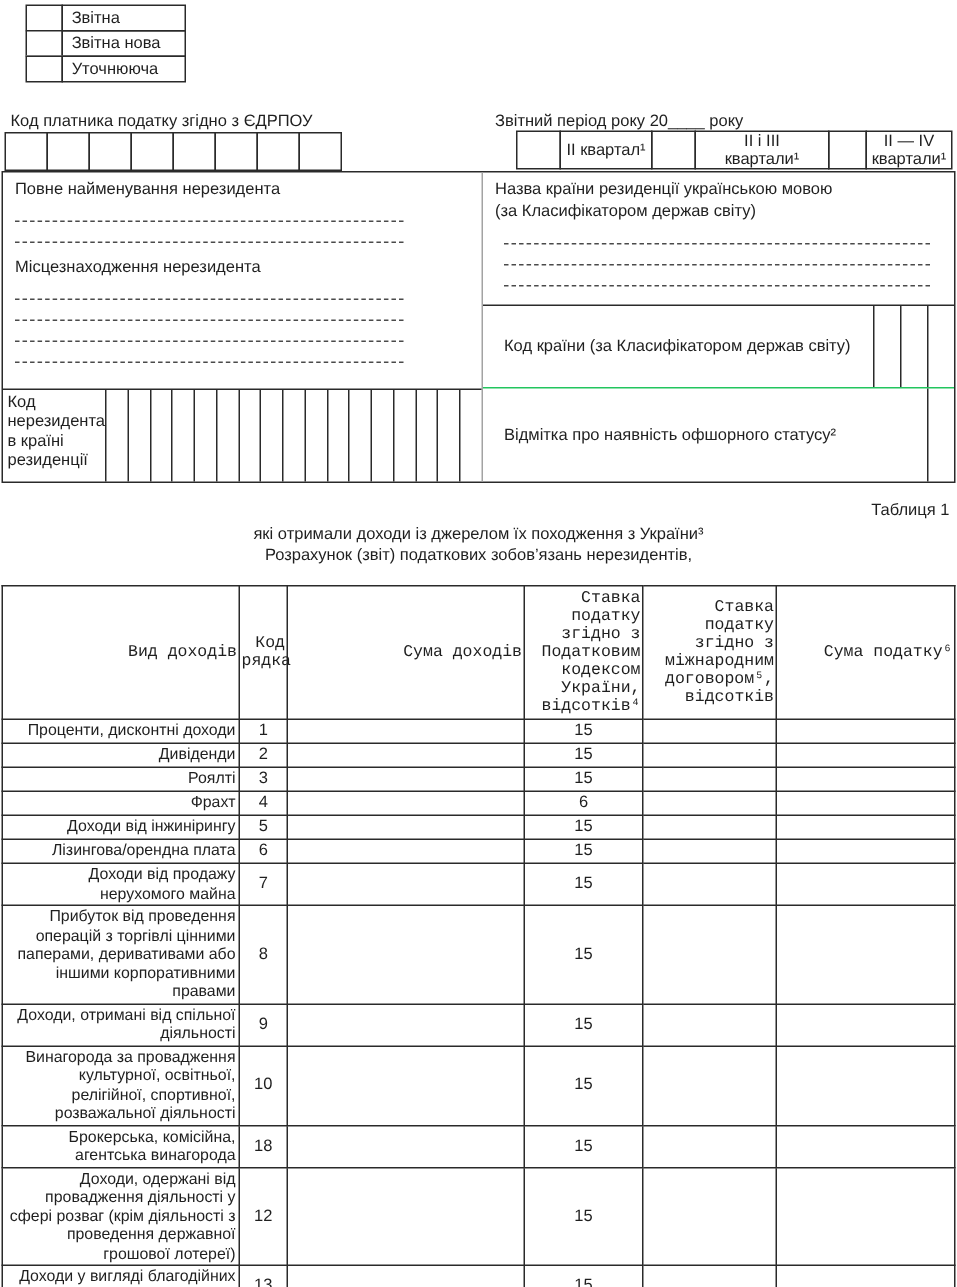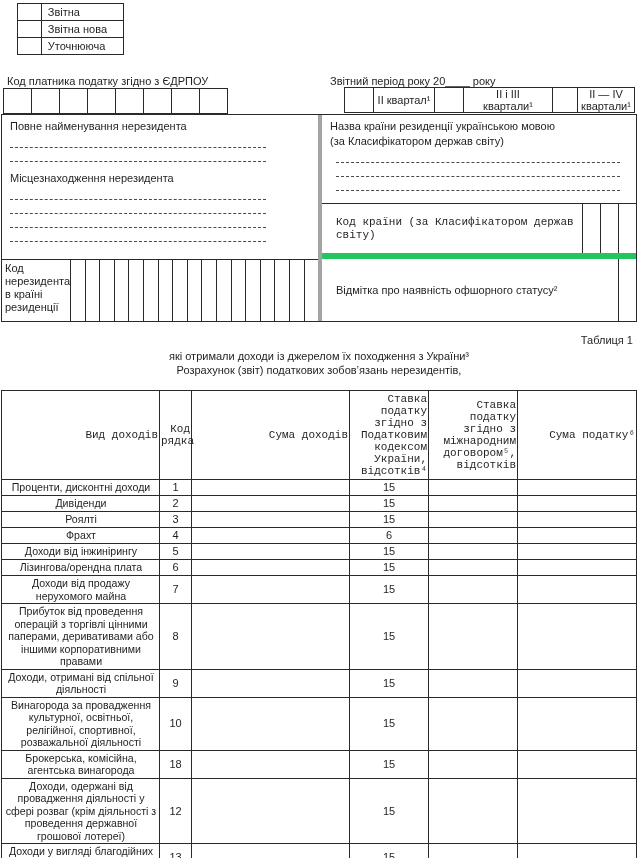--- a/index.html
+++ b/index.html
@@ -50,33 +50,33 @@
   .w28 { width: 28px; } .w30 { width: 30px; } .w26 { width: 26px; }
   .w61 { width: 62px; } .w89 { width: 90px; } .w57 { width: 58px; }
   .pad8 { padding: 0 8px; }
 
   
   .info-table {
     width: 636px; margin-left: 1px;
     border: 1px solid #2a2a2a;
     display: flex;
   }
-  .info-left { width: 320px; flex: none; border-right: 4px solid #a3a3a3; }
+  .info-left { width: 320px; flex: none; border-right: 1px solid #a3a3a3; }
   .info-right { flex: 1; }
   .left-upper { height: 144px; padding-top: 4px; }
   .flabel { padding: 1px 6px 1px 8px; line-height: 13px; }
   .flabel.mt { margin-top: 9px; }
   .dash { height: 14px; border-bottom: 1px dashed #4a4a4a; }
   .dash-l { margin: 0 52px 0 8px; }
   .dash-r { margin: 0 16px 0 14px; }
   .left-lower { height: 62px; border-top: 1px solid #2a2a2a; display: flex; }
   .code-label { width: 68px; flex: none; padding: 2px 1px 0 3px; line-height: 13px; }
   .ncell { flex: 1; border-left: 1px solid #2a2a2a; }
   .rowA { height: 89px; border-bottom: 1px solid #2a2a2a; padding-top: 4px; }
-  .rowB { height: 55px; border-bottom: 6px solid #22c55e; display: flex; font-family: Liberation Mono, monospace; }
+  .rowB { height: 55px; border-bottom: 1px solid #22c55e; display: flex; }
   .rowC { height: 62px; display: flex; }
   .rlabel { flex: 1; display: flex; align-items: center; padding-left: 14px; line-height: 13px; }
   .ccell { width: 18px; flex: none; border-left: 1px solid #2a2a2a; }
 
   
   .t1-caption { text-align: right; margin: 12px 5px 0 0; }
   .t1-title { text-align: center; margin-top: 3px; line-height: 14px; }
 
   
   .t1 {
@@ -85,21 +85,21 @@
   }
   .t1 th, .t1 td {
     border: 1px solid #2a2a2a;
     font-weight: normal;
   }
   .t1 th {
     text-align: right; vertical-align: middle;
     line-height: 12px; padding: 2px 1px; font-family: Liberation Mono, monospace;
   }
   .t1 td { height: 16px; line-height: 12.5px; padding: 1px 2px; vertical-align: middle; }
-  .t1 td.type { text-align: center; padding-left: 3px; font-size: 10.6px; }
+  .t1 td.type { text-align: right; padding-left: 3px; font-size: 10.6px; }
   .t1 td.code, .t1 td.rate { text-align: center; }
 </style>
 </head>
 <body>
 
 <div class="page">
 
   <div class="type-table">
     <div class="trow">
       <div class="tcheck"></div>

